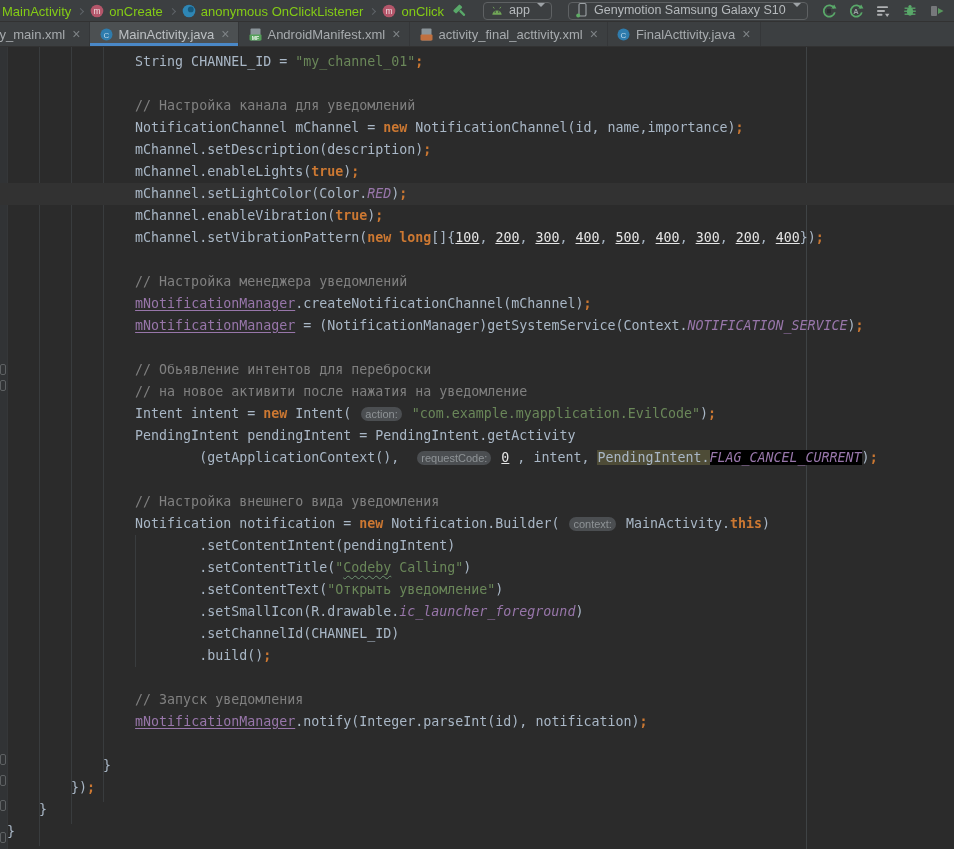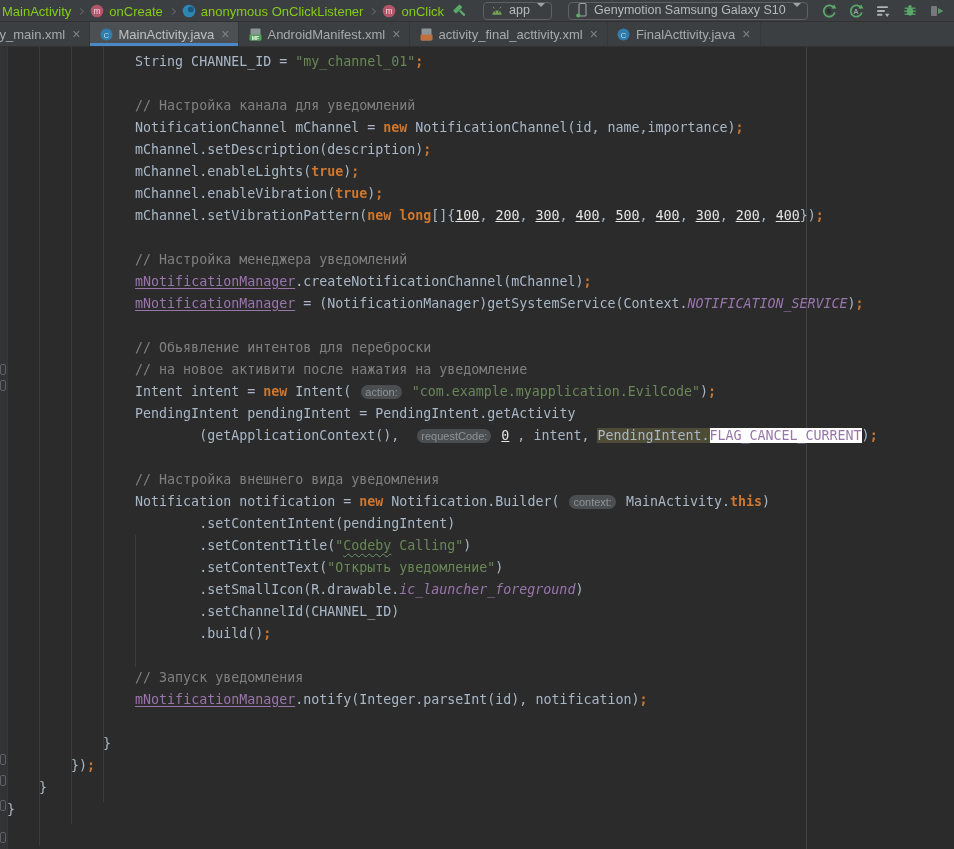--- a/index.html
+++ b/index.html
@@ -65,21 +65,21 @@
               text-decoration-thickness: 1px; text-underline-offset: 3px; }
   .t-n  { color: #e5e5e5; text-decoration: underline; }
   .t-c  { color: #808080; }
   .t-f  { color: #9876aa; text-decoration: underline; text-underline-offset: 2px; }
   .t-sc { color: #9876aa; font-style: italic; }
   .t-it { color: #a9b7c6; }
   .t-hint { background: #4b4e51; color: #8e9396; border-radius: 7px;
             font-family: "Liberation Sans", sans-serif; font-size: 11px;
             padding: 1px 4px; margin: 0 2px; }
   .t-hl-d  { color: #a9b7c6; background: #4e4c37; }
-  .t-hl-sc { color: #9876aa; background: #ffffff; }
+  .t-hl-sc { color: #9876aa; font-style: italic; background: #000000; }
 </style>
 </head>
 <body>
 
 <div class="topbar">
   <div class="breadcrumbs" id="breadcrumbs">
       <span class="crumb">
         <span>MainActivity</span>
       </span>
       <span class="crumb-sep"></span>
@@ -244,20 +244,21 @@
     <div class="guide" style="left: 71px; height: 777px;"></div>
     <div class="guide" style="left: 103px; height: 755px;"></div>
     <div class="guide" style="left: 135px; top: 488px; height: 132px;"></div>
     <div class="code" id="code">
       <div class="code-line"><span class="t-d">                String CHANNEL_ID = </span><span class="t-s">"my_channel_01"</span><span class="t-k">;</span></div>
       <div class="code-line">&nbsp;</div>
       <div class="code-line"><span class="t-c">                // Настройка канала для уведомлений</span></div>
       <div class="code-line"><span class="t-d">                NotificationChannel mChannel = </span><span class="t-k">new</span><span class="t-d"> NotificationChannel(id, name,importance)</span><span class="t-k">;</span></div>
       <div class="code-line"><span class="t-d">                mChannel.setDescription(description)</span><span class="t-k">;</span></div>
       <div class="code-line"><span class="t-d">                mChannel.enableLights(</span><span class="t-k">true</span><span class="t-d">)</span><span class="t-k">;</span></div>
+      <div class="code-line current"><span class="t-d">                mChannel.setLightColor(Color.</span><span class="t-sc">RED</span><span class="t-d">)</span><span class="t-k">;</span></div>
       <div class="code-line"><span class="t-d">                mChannel.enableVibration(</span><span class="t-k">true</span><span class="t-d">)</span><span class="t-k">;</span></div>
       <div class="code-line"><span class="t-d">                mChannel.setVibrationPattern(</span><span class="t-k">new</span><span class="t-d"> </span><span class="t-k">long</span><span class="t-d">[]{</span><span class="t-n">100</span><span class="t-d">, </span><span class="t-n">200</span><span class="t-d">, </span><span class="t-n">300</span><span class="t-d">, </span><span class="t-n">400</span><span class="t-d">, </span><span class="t-n">500</span><span class="t-d">, </span><span class="t-n">400</span><span class="t-d">, </span><span class="t-n">300</span><span class="t-d">, </span><span class="t-n">200</span><span class="t-d">, </span><span class="t-n">400</span><span class="t-d">})</span><span class="t-k">;</span></div>
       <div class="code-line">&nbsp;</div>
       <div class="code-line"><span class="t-c">                // Настройка менеджера уведомлений</span></div>
       <div class="code-line"><span class="t-d">                </span><span class="t-f">mNotificationManager</span><span class="t-d">.createNotificationChannel(mChannel)</span><span class="t-k">;</span></div>
       <div class="code-line"><span class="t-d">                </span><span class="t-f">mNotificationManager</span><span class="t-d"> = (NotificationManager)getSystemService(Context.</span><span class="t-sc">NOTIFICATION_SERVICE</span><span class="t-d">)</span><span class="t-k">;</span></div>
       <div class="code-line">&nbsp;</div>
       <div class="code-line"><span class="t-c">                // Обьявление интентов для переброски</span></div>
       <div class="code-line"><span class="t-c">                // на новое активити после нажатия на уведомление</span></div>
       <div class="code-line"><span class="t-d">                Intent intent = </span><span class="t-k">new</span><span class="t-d"> Intent( </span><span class="t-hint">action:</span><span class="t-d"> </span><span class="t-s">"com.example.myapplication.EvilCode"</span><span class="t-d">)</span><span class="t-k">;</span></div>

